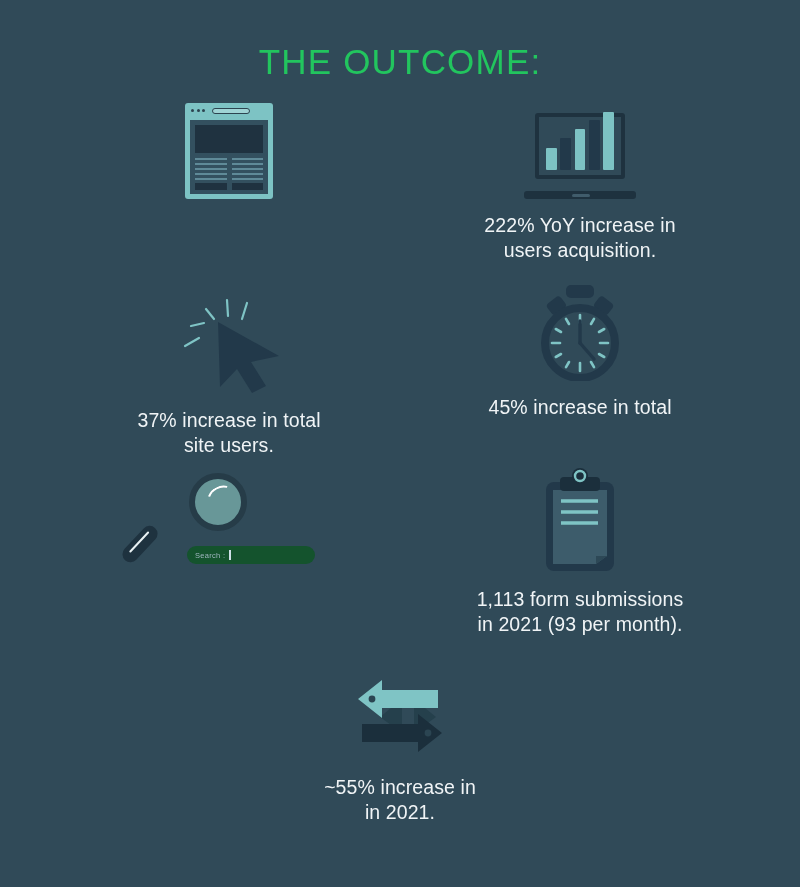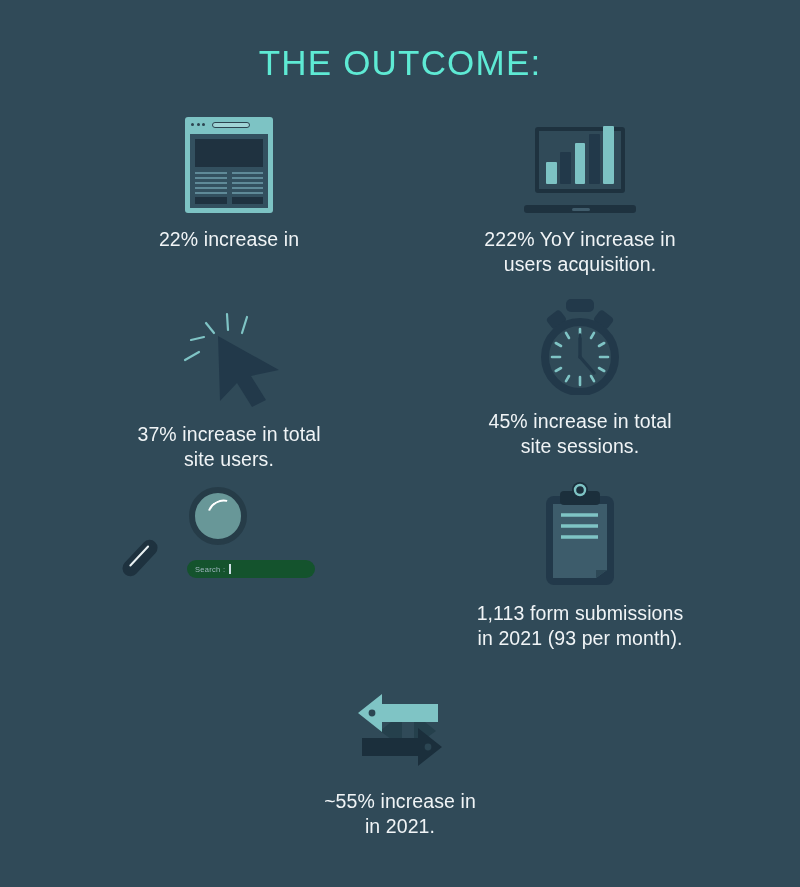--- a/index.html
+++ b/index.html
@@ -13,23 +13,23 @@
     font-family: "Liberation Sans", sans-serif;
     color: #eef3f5;
     overflow: hidden;
     position: relative;
   }
   #page-title {
     text-align: center;
     font-size: 35px;
     font-weight: 300;
     letter-spacing: 1.2px;
-    color: #5eead4;
-    padding-top: 32px;
-    margin: 13px;
+    color: #22c55e;
+    padding-top: 44px;
+    margin: 0;
     line-height: 1;
   }
   .grid {
     position: relative;
     width: 800px;
   }
   .cell {
     position: absolute;
     width: 350px;
     text-align: center;
@@ -235,21 +235,20 @@
                 <div class="ln"></div>
               <div class="ln"></div>
                 <div class="ln"></div>
               <div class="btn"></div>
             </div>
           </div>
         </div>
       </div>
     </div>
     <div class="caption">
-      <div>22% increase in</div>
     </div>
   </div>
 
   <div class="cell" style="left:405px; top:8px;">
     <div class="icon-wrap">
       <div class="laptop">
         <div class="lid">
           <div class="bar" style="height:22px; background:#7dc3c4;"></div>
           <div class="bar" style="height:32px; background:#22394a;"></div>
           <div class="bar" style="height:41px; background:#7dc3c4;"></div>
@@ -309,21 +308,20 @@
             <line x1="25.8" y1="44" x2="31" y2="47"></line>
             <line x1="36" y1="33.8" x2="39" y2="39"></line>
           </g>
           <line x1="50" y1="58" x2="50" y2="36" stroke="#22394a" stroke-width="3.4" stroke-linecap="round"></line>
           <line x1="50" y1="58" x2="64" y2="74" stroke="#22394a" stroke-width="3.4" stroke-linecap="round"></line>
         </svg>
       </div>
     </div>
     <div class="caption">
       <div>45% increase in total</div>
-      <div>site sessions.</div>
     </div>
   </div>
 
   <div class="cell" style="left:54px; top:382px;">
     <div class="icon-wrap">
       <div class="search-icon">
         <div class="search-bar">
           <span class="sbtext">Search :</span>
           <span class="caret"></span>
         </div>

